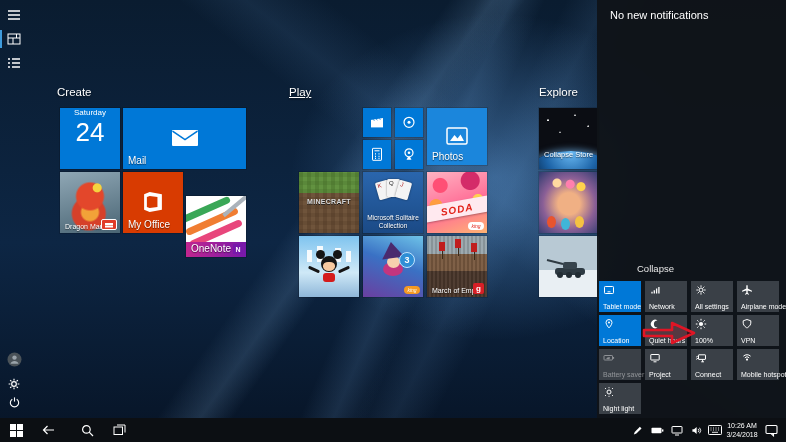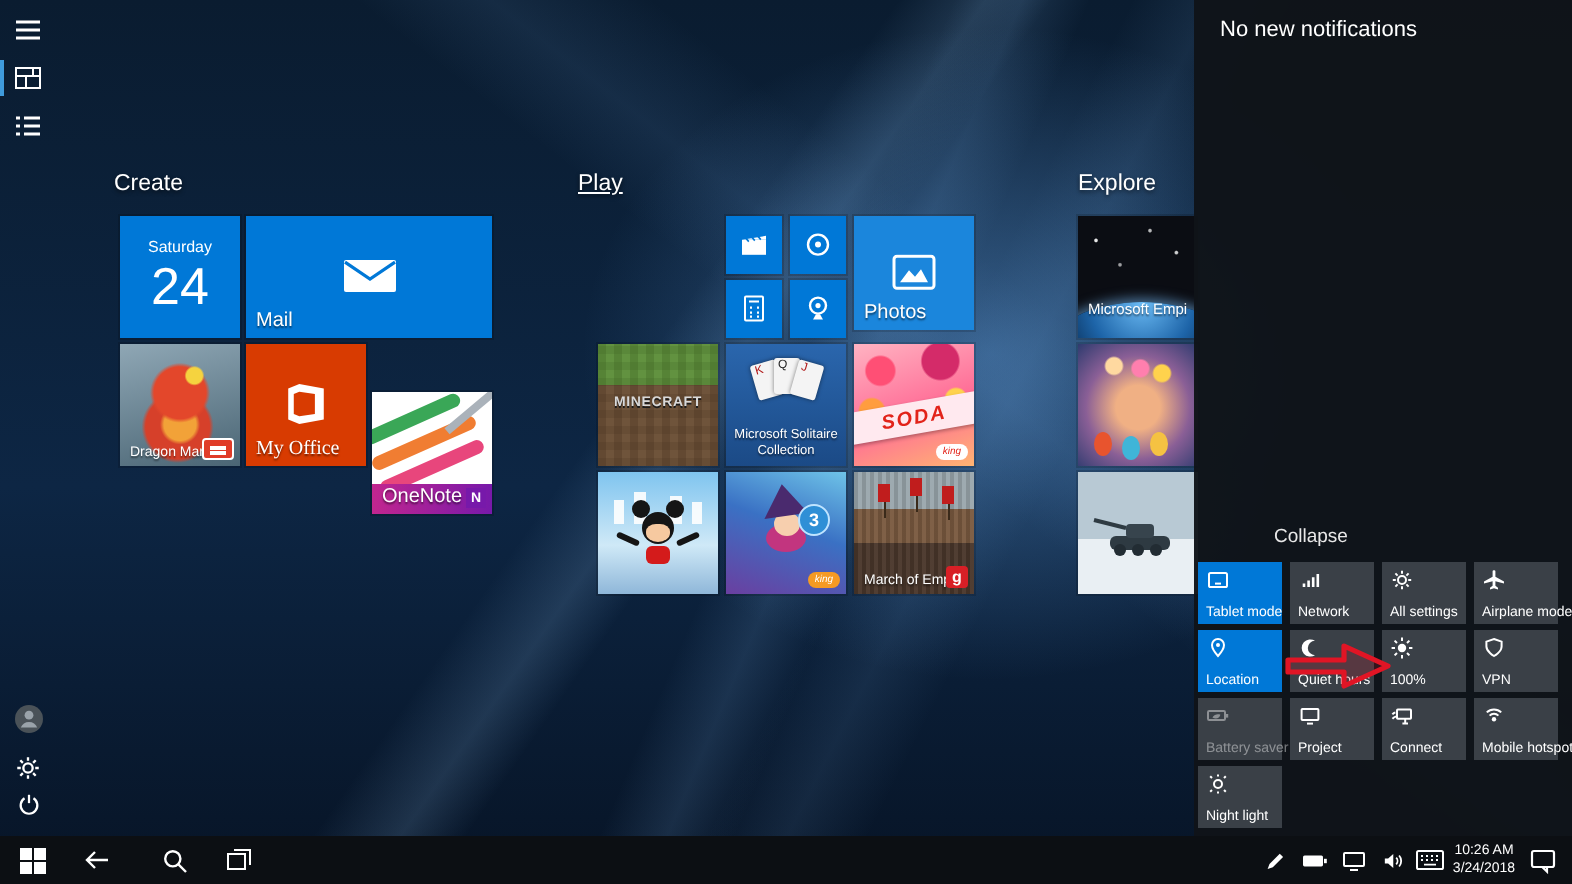--- a/index.html
+++ b/index.html
@@ -17,21 +17,21 @@
   
   .rail{position:absolute;left:0;top:0;width:26px;bottom:24px;z-index:2;}
   .rail-btn{position:absolute;left:5px;width:18px;height:18px;display:flex;align-items:center;justify-content:center;cursor:pointer;}
   .sel-bar{position:absolute;left:0;width:2px;height:18px;background:#3f9bdc;}
   
   .group-h{position:absolute;z-index:1;font-size:11.5px;color:#fff;text-shadow:0 1px 2px rgba(0,0,0,.6);}
   .tile{position:absolute;z-index:1;overflow:hidden;box-shadow:0 0 0 1px rgba(0,0,0,.15);cursor:pointer;}
   .tlabel{position:absolute;left:5px;bottom:3px;font-size:10px;color:#fff;text-shadow:0 1px 1px rgba(0,0,0,.55);white-space:nowrap;}
   .blue{background:#0078d7;}
   .t-cal{background:#0078d7;text-align:center;}
-  .cal-wd{margin-top:11px;font-size:8px;}
+  .cal-wd{font-size:8px;}
   .cal-dn{font-size:26px;font-weight:300;line-height:26px;margin-top:2px;}
   .cicon{position:absolute;left:50%;top:50%;transform:translate(-50%,-55%);}
   .badge{position:absolute;right:3px;bottom:3px;display:flex;align-items:center;justify-content:center;}
   
   .t-mc{background:linear-gradient(#5d8f3a 0 34%,#6b4f35 34%);}
   .t-mc .px{position:absolute;inset:0;opacity:.25;background:
      repeating-linear-gradient(90deg,rgba(0,0,0,.35) 0 4px,rgba(255,255,255,.08) 4px 8px),
      repeating-linear-gradient(0deg,rgba(0,0,0,.25) 0 4px,rgba(255,255,255,.05) 4px 8px);}
   .mc-word{position:absolute;width:100%;text-align:center;top:42%;font-size:7px;font-weight:bold;
      letter-spacing:.3px;color:#d9d9d9;text-shadow:0 1px 0 #1d1d1d;}
@@ -114,21 +114,21 @@
   .t-dragon{background:
      radial-gradient(circle at 62% 26%,#f5d33f 0 4px,transparent 5px),
      radial-gradient(circle at 50% 40%,#e3472b 0 13px,transparent 15px),
      radial-gradient(circle at 50% 66%,#f2a238 0 8px,transparent 10px),
      radial-gradient(circle at 48% 68%,#d6402a 0 16px,transparent 18px),
      linear-gradient(165deg,#8fa7b5,#4a6574);}
   .chat-badge{width:14px;height:9px;border-radius:2px;background:#e03c28;border:1px solid #fff;}
   .chat-badge::after{content:"";position:absolute;left:3px;top:3px;width:8px;height:1.5px;
      background:#fff;box-shadow:0 2.5px 0 #fff;}
   
-  .t-office{background:#d83b01;font-family:Liberation Serif, serif;}
+  .t-office{background:#d83b01;}
   
   .ac{position:absolute;right:0;top:0;width:189px;bottom:24px;background:rgba(16,20,25,.97);z-index:5;}
   .ac-status{position:absolute;left:13px;top:9px;font-size:11px;color:#fff;}
   .ac-collapse{position:absolute;left:4px;top:263px;font-size:9.5px;color:#e8e8e8;cursor:pointer;margin-left:36px;}
   .qa{position:absolute;width:42px;height:31px;background:#3a4047;cursor:pointer;}
   .qa.on{background:#0078d7;}
   .qa .qa-ic{position:absolute;left:4px;top:3px;}
   .qa-label{position:absolute;left:4px;bottom:2px;font-size:7px;color:#fff;white-space:nowrap;}
   .qa.disabled .qa-label,.qa.disabled .qa-ic{opacity:.42;}
   .arrow-note{position:absolute;left:44px;top:319px;z-index:7;pointer-events:none;}
@@ -308,21 +308,21 @@
     <div class="flag" style="left:12px;top:6px;"></div>
     <div class="flag" style="left:28px;top:3px;"></div>
     <div class="flag" style="left:44px;top:7px;"></div>
     <div class="tlabel" style="font-size:7px;">March of Empi</div>
     <div class="badge g-badge">g</div>
   </div>
 
   <div class="tile t-store" style="left:539px;top:108px;width:60px;height:61px;">
     <div class="stars"></div>
     <div class="earth"></div>
-    <div class="tlabel" style="bottom:10px;font-size:7.5px;">Microsoft Empi</div>
+    <div class="tlabel" style="bottom:10px;font-size:7.5px;">Collapse Store</div>
   </div>
 
   <div class="tile t-flower" style="left:539px;top:172px;width:60px;height:61px;">
     <div class="egg" style="left:8px;bottom:5px;width:9px;height:12px;background:#e8542e;"></div>
     <div class="egg" style="left:22px;bottom:3px;width:9px;height:12px;background:#3fb5d8;"></div>
     <div class="egg" style="left:36px;bottom:5px;width:9px;height:12px;background:#f5c242;"></div>
   </div>
 
   <div class="tile t-tank" style="left:539px;top:236px;width:60px;height:61px;">
     <svg style="position:absolute;left:6px;top:22px;" width="48" height="22" viewBox="0 0 48 22">

